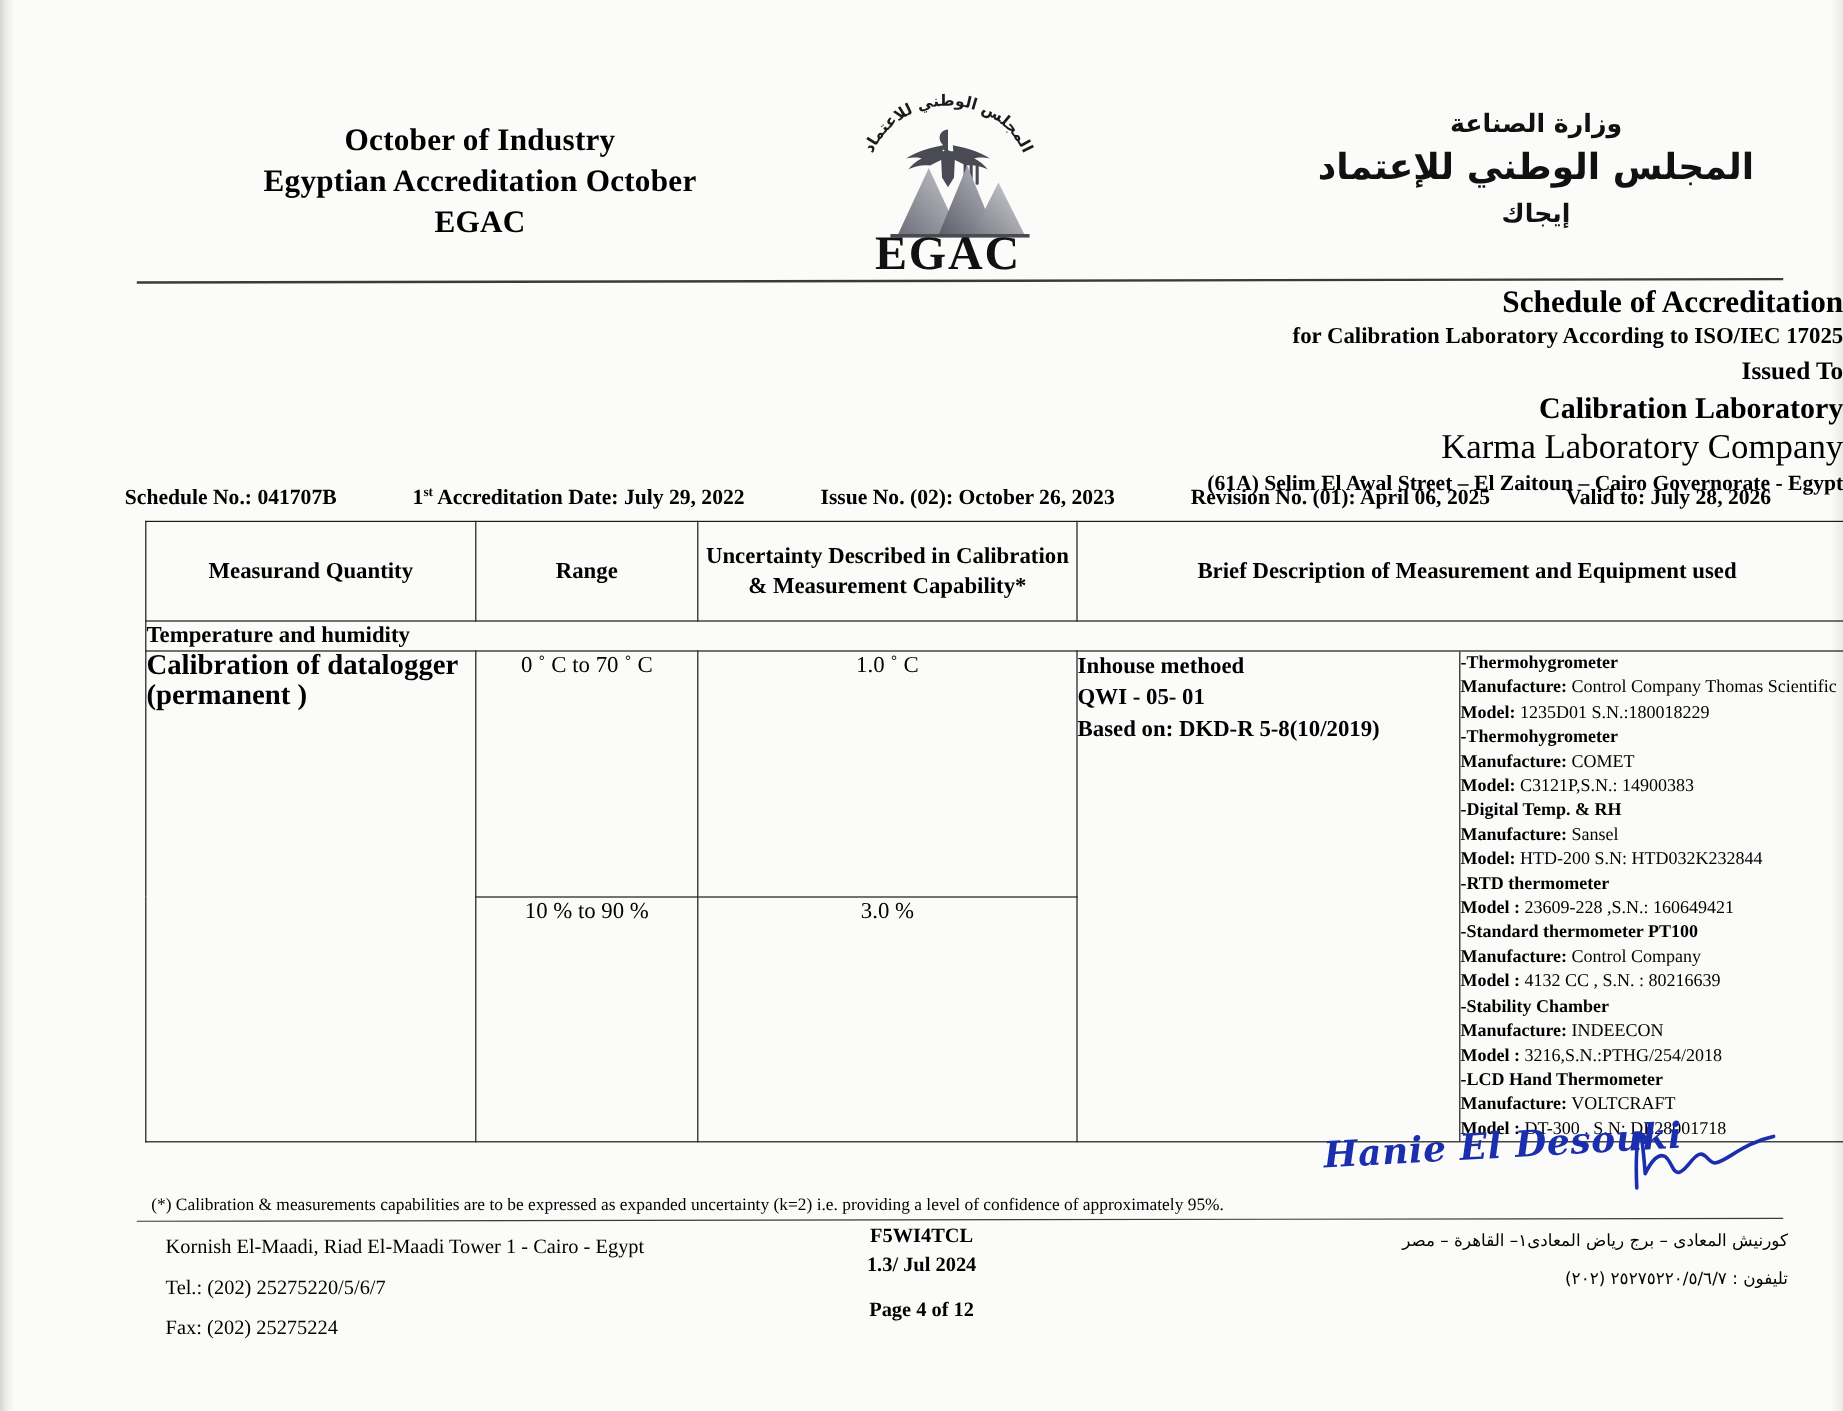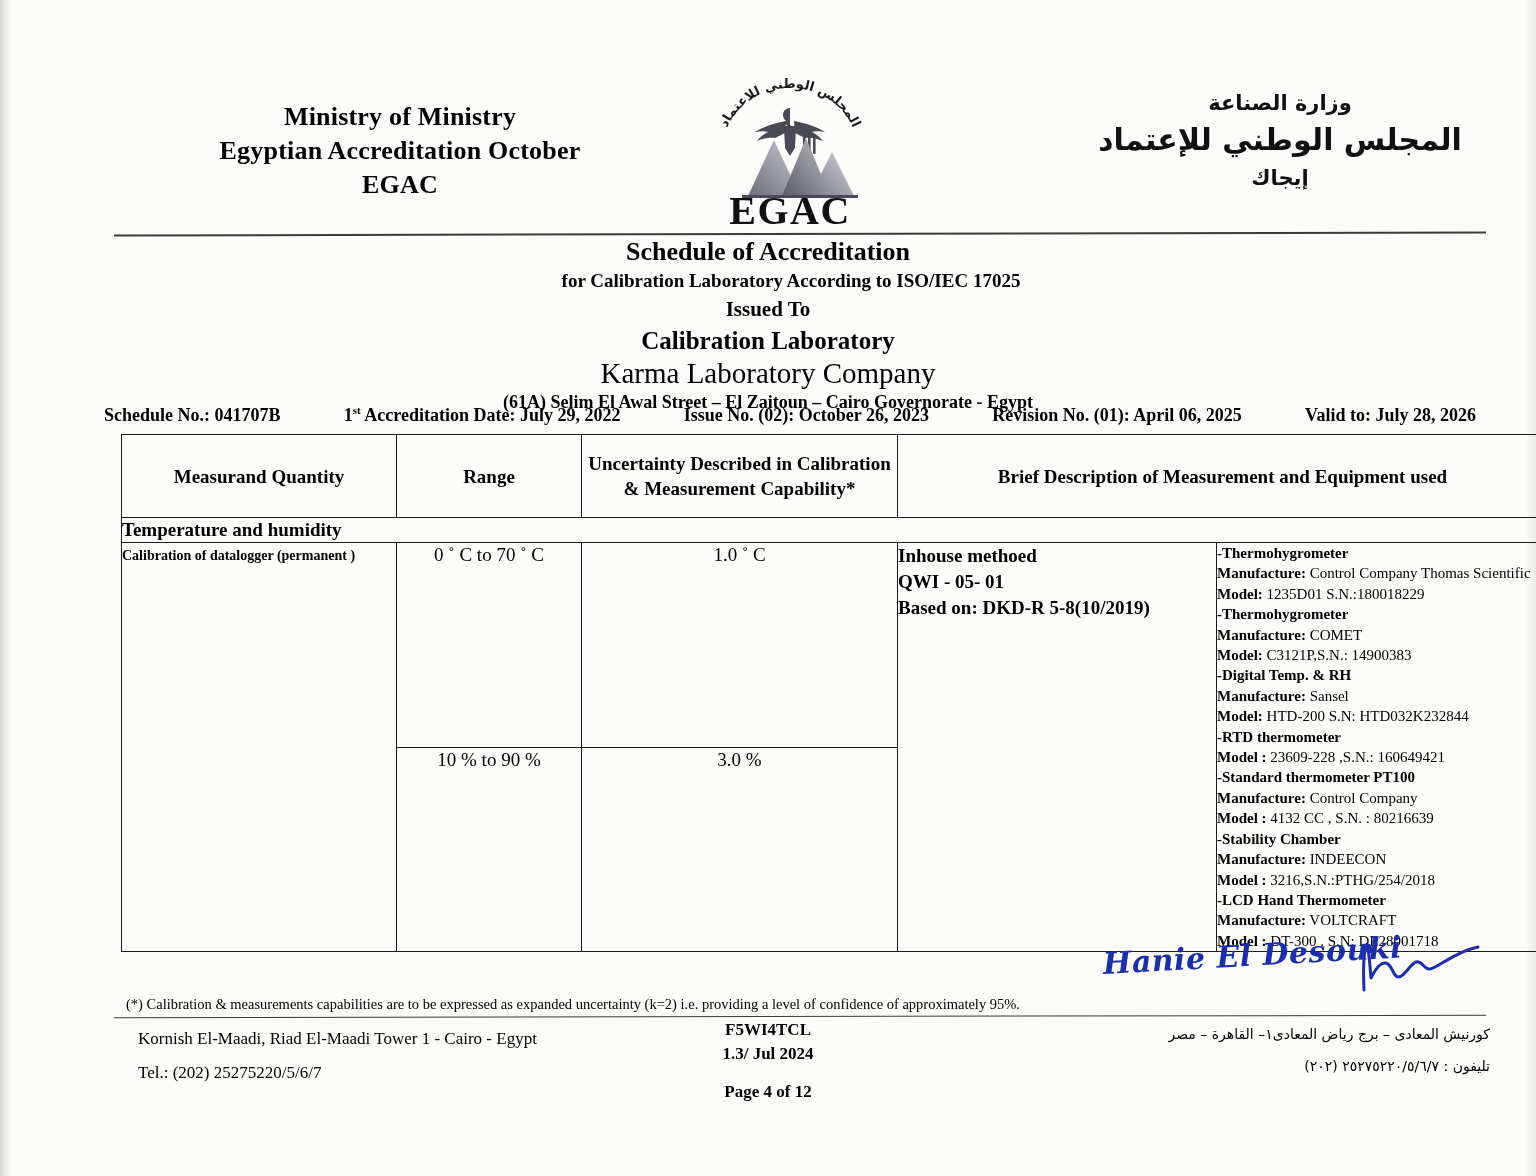--- a/index.html
+++ b/index.html
@@ -88,21 +88,21 @@
     border-top: 2px solid #3a3a3a;
     transform: rotate(-0.12deg);
   }
 
   
   #title-block {
     position: absolute;
     left: 0;
     top: 236px;
     width: 1536px;
-    text-align: center;
+    text-align: right;
   }
   #title-block .t-main {
     font-size: 26px;
     font-weight: bold;
     line-height: 32px;
   }
   #title-block .t-sub {
     font-size: 19px;
     font-weight: bold;
     line-height: 26px;
@@ -180,21 +180,21 @@
 
   td.group-row {
     font-size: 19px;
     font-weight: bold;
     padding: 3px 6px 4px 8px;
     height: 24px;
     line-height: 24px;
   }
 
   td.measurand-cell {
-    font-size: 14px;
+    font-size: 24px;
     font-weight: bold;
     line-height: 25px;
     padding: 8px 6px 6px 8px;
     margin-top: 12px;
   }
   td.range-cell, td.uncert-cell {
     font-size: 19px;
     text-align: center;
     padding: 8px 6px 6px 6px;
     line-height: 24px;
@@ -309,21 +309,21 @@
 <body>
 
 <div id="page">
 
   <div id="scan-edge-left"></div>
   <div id="scan-edge-right"></div>
 
   <div id="header">
 
     <div id="org-title">
-      <span class="line">Ministry of Ministry</span>
+      <span class="line">October of Industry</span>
       <span class="line">Egyptian Accreditation October</span>
       <span class="line">EGAC</span>
     </div>
 
     <div id="logo">
       <svg width="180" height="150" viewBox="0 0 180 150">
         <defs>
           <linearGradient id="pyrL" x1="0" y1="1" x2="1" y2="0">
             <stop offset="0%" stop-color="#6e6e78"></stop>
             <stop offset="100%" stop-color="#c9c9d2"></stop>
@@ -475,20 +475,21 @@
       <path d="M8 8 C11 6 13 8 13 14" fill="none" stroke="#1b2fae" stroke-width="3" stroke-linecap="round"></path>
     </svg>
   </div>
 
   <div id="footnote">(*) Calibration &amp; measurements capabilities are to be expressed as expanded uncertainty (k=2) i.e. providing a level of confidence of approximately 95%.</div>
   <div id="footnote-rule"></div>
 
   <div id="footer-left">
     <div>Kornish El-Maadi, Riad El-Maadi Tower 1 - Cairo - Egypt</div>
     <div>Tel.: (202) 25275220/5/6/7</div>
+    <div>Fax: (202) 25275224</div>
   </div>
 
   <div id="footer-center">
     <div>F5WI4TCL</div>
     <div>1.3/ Jul 2024</div>
     <span class="page-no">Page 4 of 12</span>
   </div>
 
   <div id="footer-right">
     <div>كورنيش المعادى – برج رياض المعادى١– القاهرة – مصر</div>

